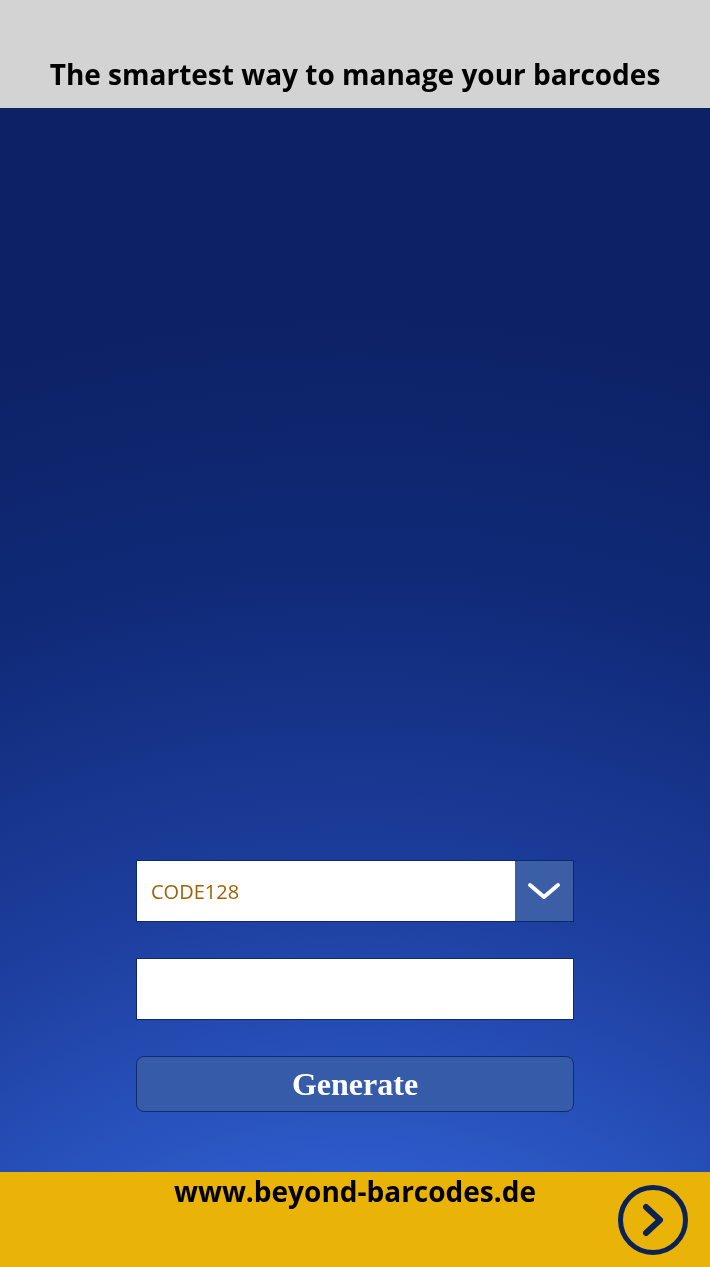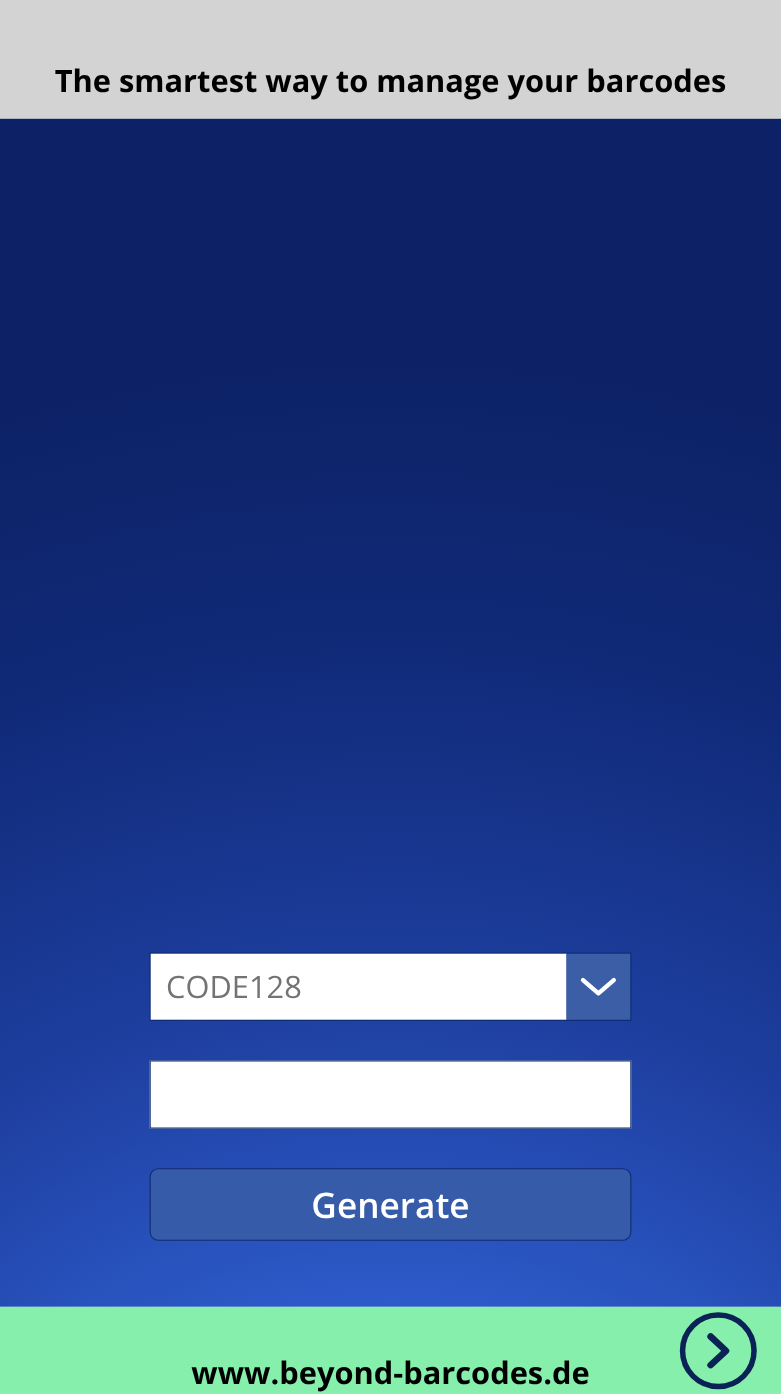--- a/index.html
+++ b/index.html
@@ -52,58 +52,59 @@
       display: flex;
       height: 62px;
       border: 1px solid #0a2a6a;
     }
     .select-text {
       background: #fff;
       flex: 1;
       display: flex;
       align-items: center;
       padding-left: 14px;
-      font-size: 28px;
-      color: #737373;
+      font-size: 20px;
+      color: #a16207;
     }
     .select-arrow {
       width: 58px;
       background: #3b5ea6;
       display: flex;
       align-items: center;
       justify-content: center;
     }
     .text-input {
       height: 62px;
       background: #fff;
       border: 1px solid #0a2a6a;
       font-size: 28px;
       padding: 0 14px;
       color: #111;
       outline: none;
     }
     .generate-btn {
-      height: 66px;
+      height: 56px;
       background: #355ba9;
       border: 1px solid #102d70;
       border-radius: 8px;
       color: #fff;
       font-size: 32px;
       font-weight: 600;
       cursor: pointer;
       display: flex;
       align-items: center;
       justify-content: center;
+      font-family: Liberation Serif, serif;
     }
     .footer {
-      background: #86efac;
-      height: 79px;
+      background: #eab308;
+      height: 95px;
       position: relative;
       display: flex;
-      align-items: flex-end;
+      align-items: flex-start;
       justify-content: center;
     }
     .footer-link {
       font-size: 28px;
       font-weight: 700;
       color: #000;
     }
     .footer-next {
       position: absolute;
       right: 22px;

